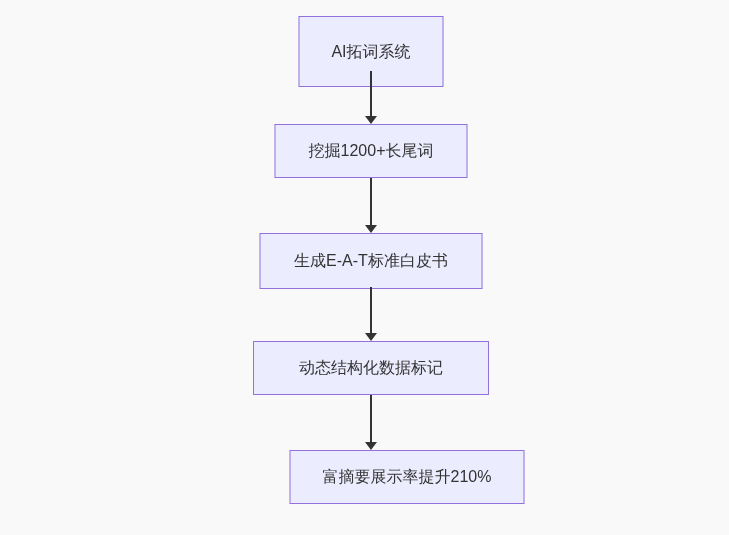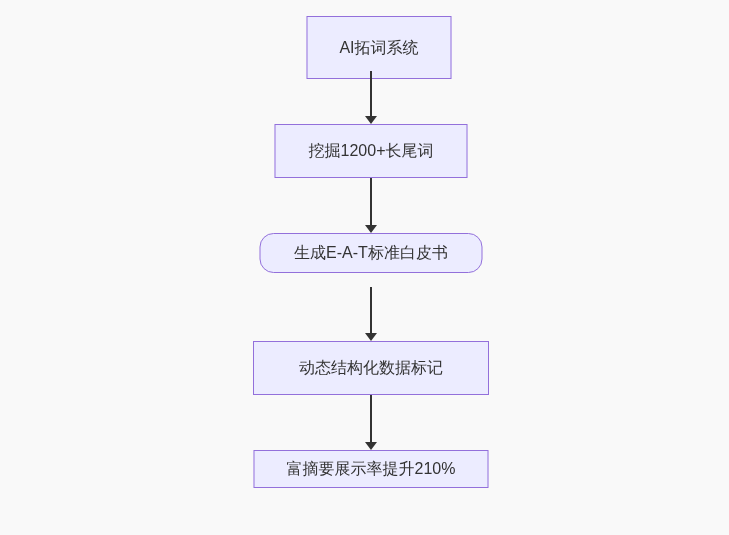--- a/index.html
+++ b/index.html
@@ -62,53 +62,53 @@
     border-left: 6px solid transparent;
     border-right: 6px solid transparent;
     border-top: 8px solid var(--arrow);
   }
 </style>
 </head>
 <body>
 
 <div class="canvas">
 
-  <div class="node" style="top:16px; width:145px; height:63px;margin-left:8px;">
+  <div class="node" style="top:16px; width:145px; height:71px;">
     <span class="node-label">AI拓词系统</span>
   </div>
 
   <div class="edge" style="top:71px; height:53px;">
     <div class="edge-line"></div>
     <div class="edge-head"></div>
   </div>
 
   <div class="node" style="top:124px; width:193px; height:54px;">
     <span class="node-label">挖掘1200+长尾词</span>
   </div>
 
   <div class="edge" style="top:178px; height:55px;">
     <div class="edge-line"></div>
     <div class="edge-head"></div>
   </div>
 
-  <div class="node" style="top:233px; width:223px; height:40px;border-radius:14px;">
+  <div class="node" style="top:233px; width:223px; height:56px;">
     <span class="node-label">生成E-A-T标准白皮书</span>
   </div>
 
   <div class="edge" style="top:287px; height:54px;">
     <div class="edge-line"></div>
     <div class="edge-head"></div>
   </div>
 
   <div class="node" style="top:341px; width:236px; height:54px;">
     <span class="node-label">动态结构化数据标记</span>
   </div>
 
   <div class="edge" style="top:395px; height:55px;">
     <div class="edge-line"></div>
     <div class="edge-head"></div>
   </div>
 
-  <div class="node" style="top:450px; width:235px; height:38px;">
+  <div class="node" style="top:450px; width:235px; height:54px;margin-left:36px;">
     <span class="node-label">富摘要展示率提升210%</span>
   </div>
 
 </div>
 
 </body></html>

